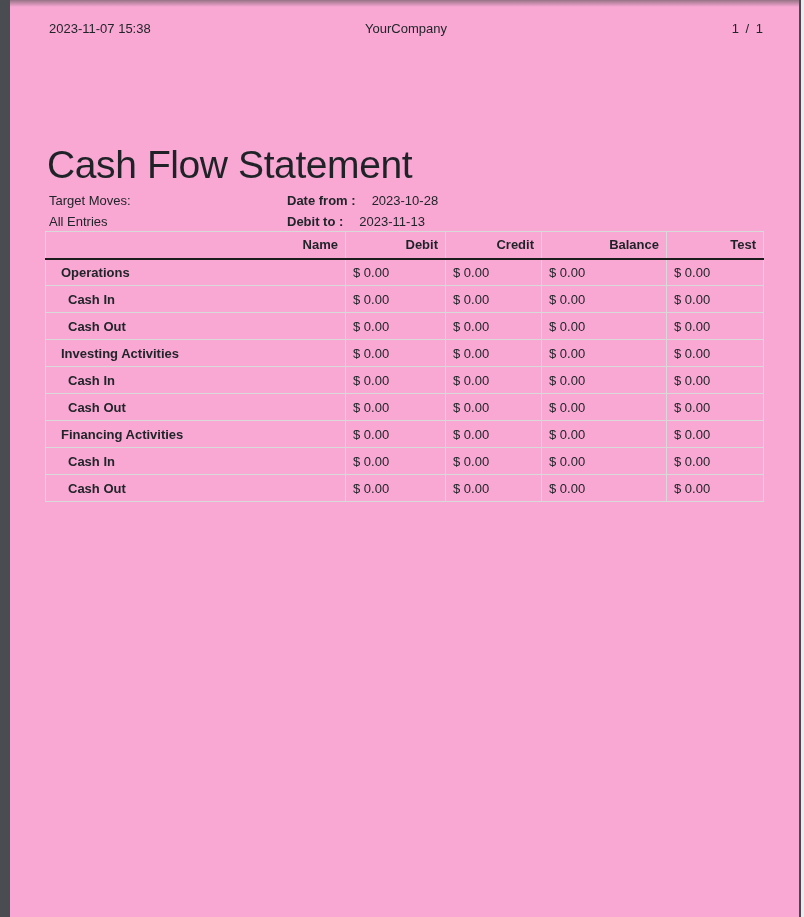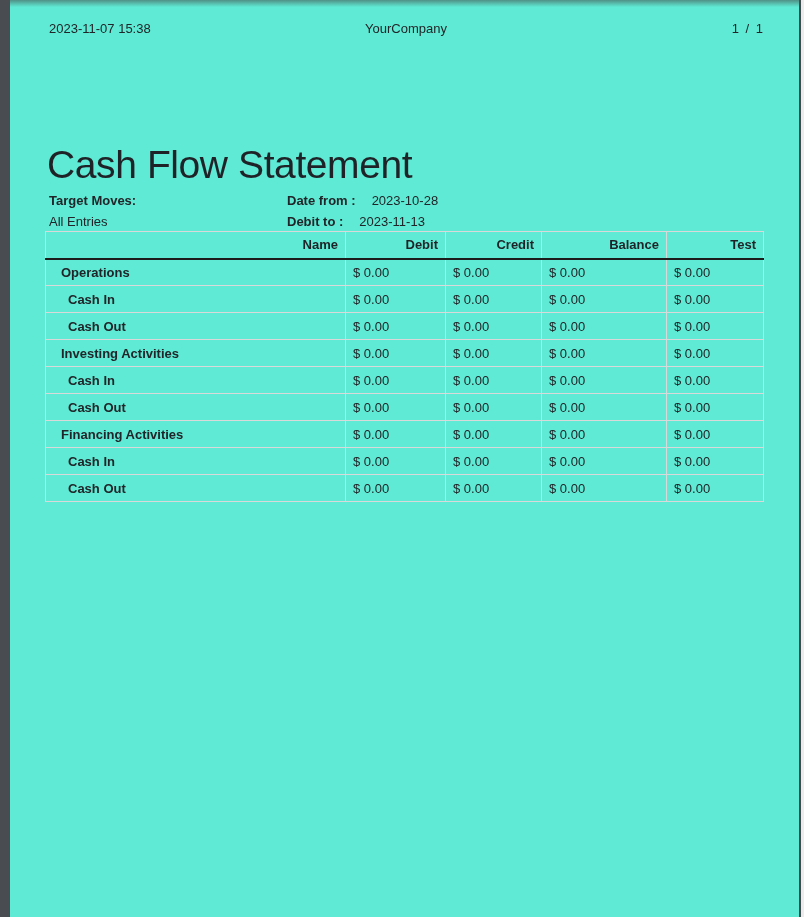--- a/index.html
+++ b/index.html
@@ -1,20 +1,20 @@
 <!DOCTYPE html>
 <html><head>
 <meta charset="utf-8">
 <style>
   html, body { margin: 0; padding: 0; background: #ffffff; }
   .viewport {
     position: relative;
     width: 804px;
     height: 917px;
-    background: #5eead4;
+    background: #f9a8d4;
     overflow: hidden;
     font-family: "Liberation Sans", sans-serif;
     color: #212529;
   }
   
   .left-strip {
     position: absolute; left: 0; top: 0;
     width: 10px; height: 100%;
     background: #494d52;
   }
@@ -58,21 +58,21 @@
   }
 
   
   .filters {
     position: absolute; left: 49px; top: 190px;
     width: 714px; height: 40px;
     font-size: 13px; line-height: 21px;
   }
   .filters .f-left  { position: absolute; left: 0;    top: 0; }
   .filters .f-right { position: absolute; left: 238px; top: 0; }
-  .b { font-weight: 700; }
+  .b { font-weight: 400; }
   .lbl { font-weight: 700; margin-right: 16px; }
 
   
   .report-table {
     position: absolute; left: 45px; top: 231px;
     width: 718px;
     border-collapse: collapse;
     table-layout: fixed;
     font-size: 13px;
   }

